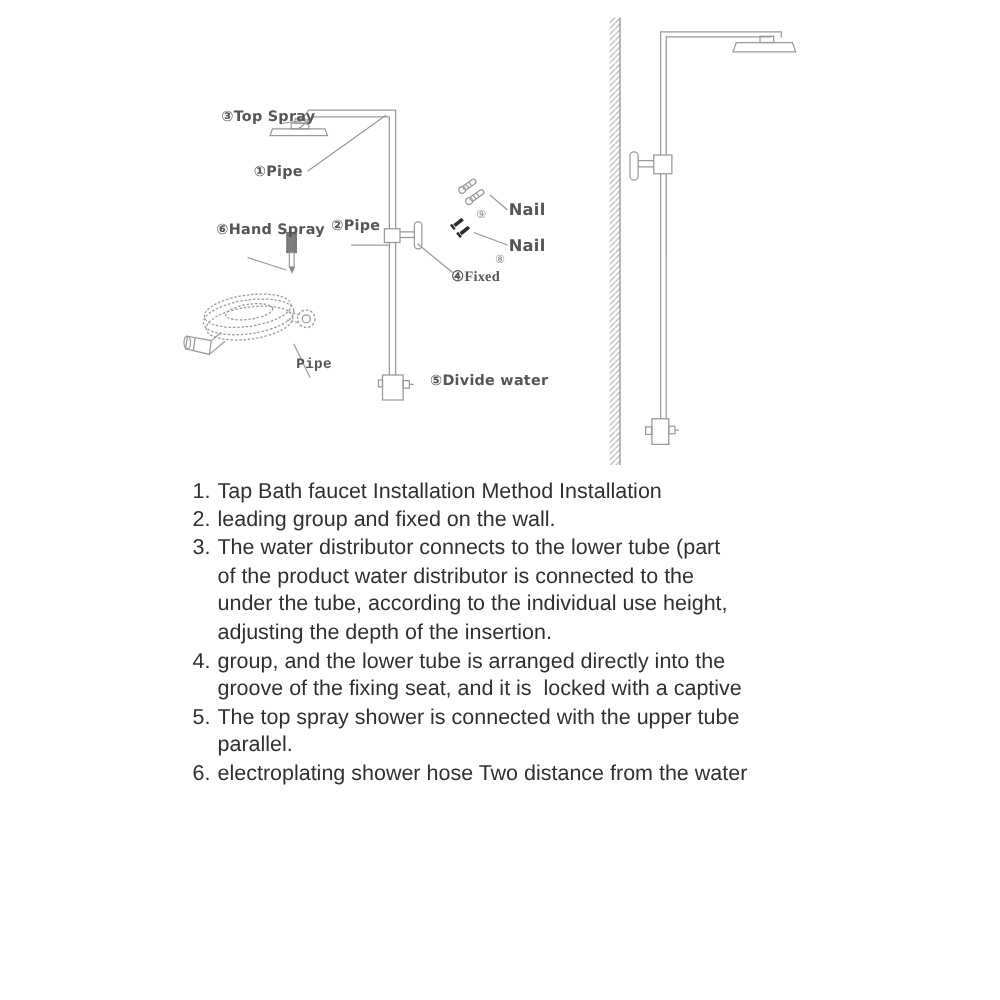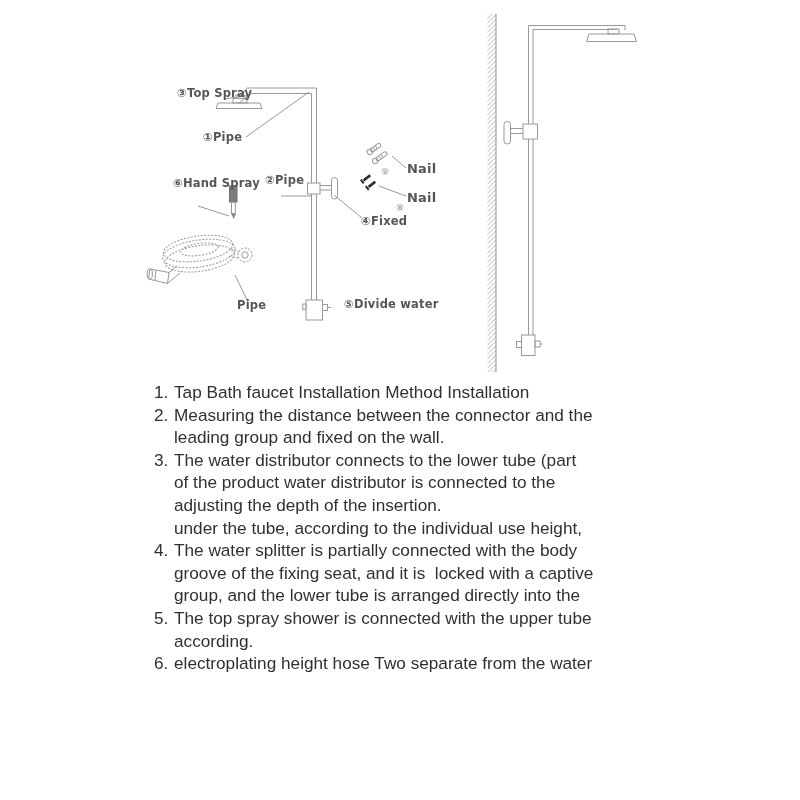--- a/index.html
+++ b/index.html
@@ -161,69 +161,67 @@
         <rect x="535" y="341" width="5" height="6"></rect>
         <line x1="540" y1="344" x2="543" y2="344"></line>
       </g>
     </g>
   </svg>
 
   <span class="dlabel" style="left:177px; top:86px;">③Top Spray</span>
   <span class="dlabel" style="left:203px; top:130px;">①Pipe</span>
   <span class="dlabel" style="left:249px; top:173px;margin-left:16px;">②Pipe</span>
   <span class="dlabel" style="left:173px; top:176px;">⑥Hand Spray</span>
-  <span class="dlabel" style="left:361px; top:214px;">④Fixed</span>
+  <span class="dlabel" style="left:361px; top:214px;font-family:Liberation Serif, serif;">④Fixed</span>
   <span class="dlabel" style="left:344px; top:297px;">⑤Divide water</span>
-  <span class="dlabel plain" style="left:237px; top:298px;">Pipe</span>
+  <span class="dlabel plain" style="left:237px; top:285px;font-family:Liberation Mono, monospace;">Pipe</span>
 
   <span class="dlabel" style="left:407px; top:161px; font-size:13px;">Nail</span>
   <span class="badge" style="left:381px; top:167px;">⑨</span>
 
   <span class="dlabel" style="left:407px; top:190px; font-size:13px;">Nail</span>
   <span class="badge" style="left:396px; top:203px;">⑧</span>
 
   <div class="instructions">
       <div class="instr-item">
         <span class="instr-num">1.</span>
         <div class="instr-lines">
           <div class="instr-line">Tap Bath faucet Installation Method Installation</div>
         </div>
       </div>
       <div class="instr-item">
         <span class="instr-num">2.</span>
         <div class="instr-lines">
-          <div class="instr-line">Measuring the distance between the connector and the</div>
           <div class="instr-line">leading group and fixed on the wall.</div>
         </div>
       </div>
       <div class="instr-item">
         <span class="instr-num">3.</span>
         <div class="instr-lines">
           <div class="instr-line">The water distributor connects to the lower tube (part</div>
           <div class="instr-line">of the product water distributor is connected to the</div>
+          <div class="instr-line">under the tube, according to the individual use height,</div>
           <div class="instr-line">adjusting the depth of the insertion.</div>
-          <div class="instr-line">under the tube, according to the individual use height,</div>
         </div>
       </div>
       <div class="instr-item">
         <span class="instr-num">4.</span>
         <div class="instr-lines">
-          <div class="instr-line">The water splitter is partially connected with the body</div>
+          <div class="instr-line">group, and the lower tube is arranged directly into the</div>
           <div class="instr-line">groove of the fixing seat, and it is  locked with a captive</div>
-          <div class="instr-line">group, and the lower tube is arranged directly into the</div>
         </div>
       </div>
       <div class="instr-item">
         <span class="instr-num">5.</span>
         <div class="instr-lines">
           <div class="instr-line">The top spray shower is connected with the upper tube</div>
-          <div class="instr-line">according.</div>
+          <div class="instr-line">parallel.</div>
         </div>
       </div>
       <div class="instr-item">
         <span class="instr-num">6.</span>
         <div class="instr-lines">
-          <div class="instr-line">electroplating height hose Two separate from the water</div>
+          <div class="instr-line">electroplating shower hose Two distance from the water</div>
         </div>
       </div>
     </div>
 
 </div>
 
 </body></html>

